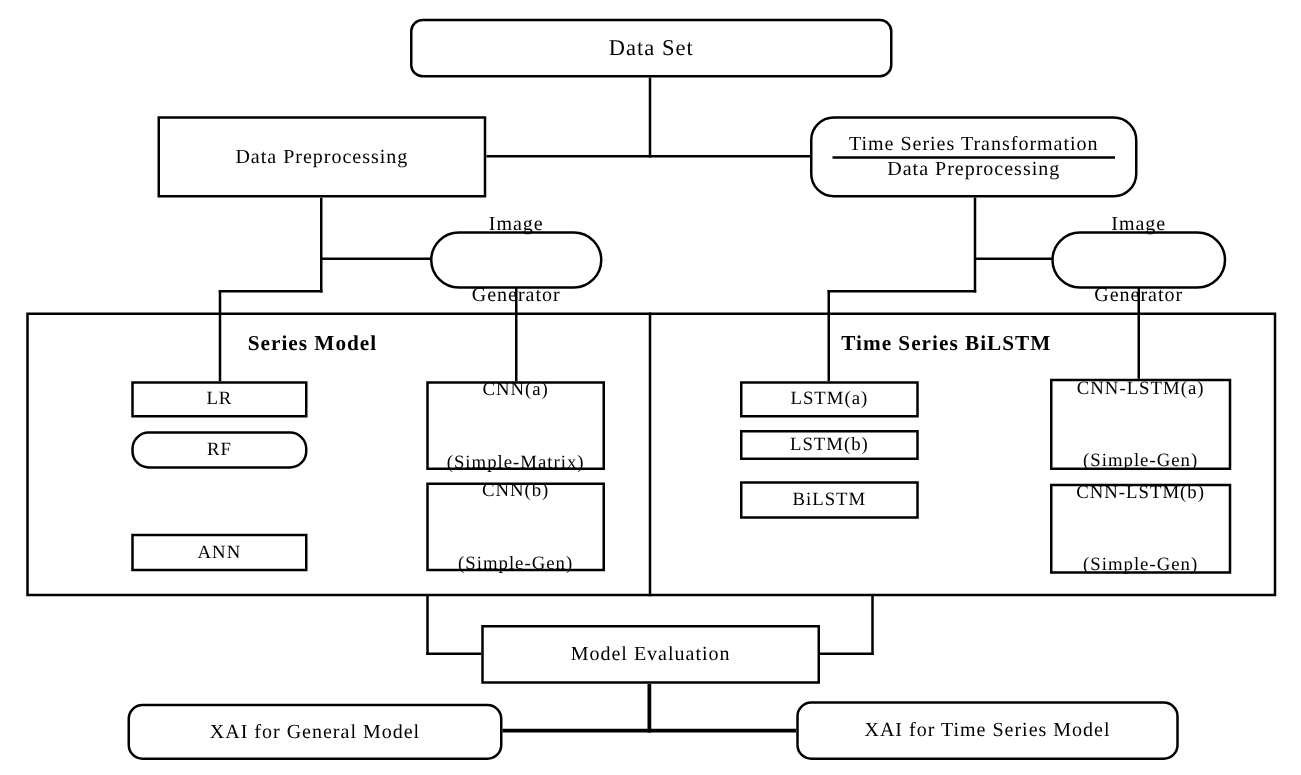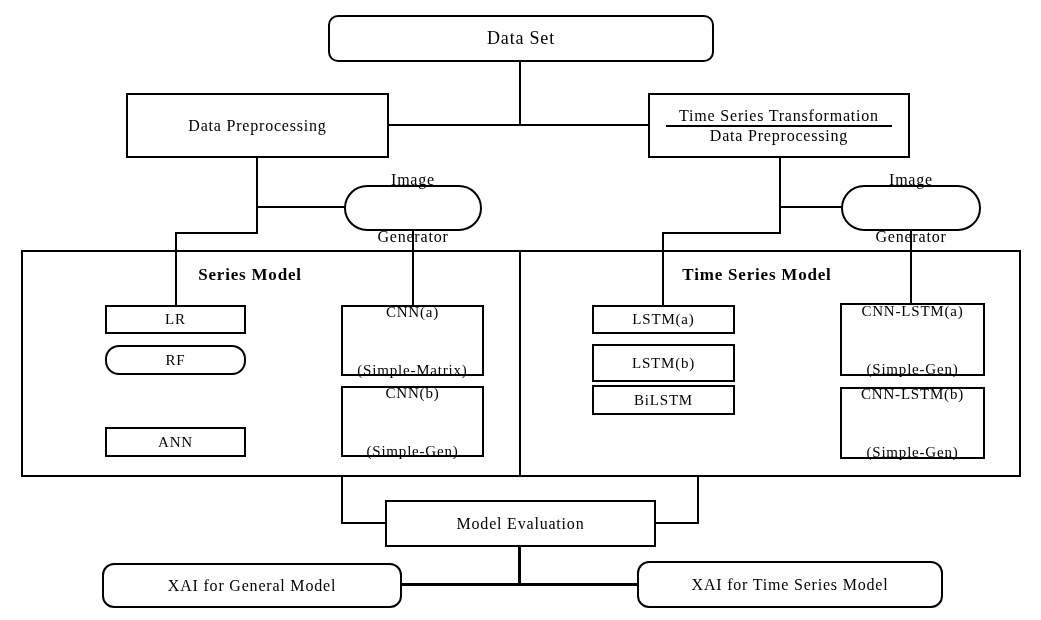--- a/index.html
+++ b/index.html
@@ -28,21 +28,21 @@
     align-items:center;
     justify-content:center;
     font-size:16px;
     letter-spacing:0.8px;
     z-index:2;
     box-sizing:border-box;
   }
   .rounded{border-radius:10px;}
   .pill{border-radius:23px;}
   .xai{border-radius:12px;}
-  .stacked{flex-direction:column;align-items:stretch;padding:16px;}
+  .stacked{flex-direction:column;align-items:stretch;padding:16px;border-radius:19px;}
   .stacked .cell{
     flex:1;
     display:flex;
     align-items:center;
     justify-content:center;
   }
   .stacked .cell.top{border-bottom:2px solid #000;}
   .two-line{flex-direction:column;line-height:22px;gap:36px;}
   .container-box{
     position:absolute;
@@ -117,21 +117,21 @@
     <span>Generator</span>
   </div>
 
   <div class="container-box" style="left:21px;top:250px;width:1000px;height:227px;"></div>
   <div class="line" style="left:519px;top:250px;width:2px;height:227px;"></div>
 
   <div class="heading" style="left:150px;top:265px;width:200px;">
     <span>Series Model</span>
   </div>
   <div class="heading" style="left:657px;top:265px;width:200px;">
-    <span>Time Series Model</span>
+    <span>Time Series BiLSTM</span>
   </div>
 
   <div class="box" style="left:105px;top:305px;width:141px;height:29px;border-width:2px;font-size:15px;">
     <span>LR</span>
   </div>
   <div class="box" style="left:105px;top:345px;width:141px;height:30px;font-size:15px;border-radius:14px;">
     <span>RF</span>
   </div>
   <div class="box" style="left:105px;top:427px;width:141px;height:30px;font-size:15px;">
     <span>ANN</span>
@@ -142,21 +142,21 @@
     <span>(Simple-Matrix)</span>
   </div>
   <div class="box two-line" style="left:341px;top:386px;width:143px;height:71px;font-size:15px;">
     <span>CNN(b)</span>
     <span>(Simple-Gen)</span>
   </div>
 
   <div class="box" style="left:592px;top:305px;width:143px;height:29px;font-size:15px;">
     <span>LSTM(a)</span>
   </div>
-  <div class="box" style="left:592px;top:344px;width:143px;height:38px;font-size:15px;">
+  <div class="box" style="left:592px;top:344px;width:143px;height:24px;font-size:15px;">
     <span>LSTM(b)</span>
   </div>
   <div class="box" style="left:592px;top:385px;width:143px;height:30px;font-size:15px;">
     <span>BiLSTM</span>
   </div>
 
   <div class="box two-line" style="left:840px;top:303px;width:145px;height:73px;font-size:15px;">
     <span>CNN-LSTM(a)</span>
     <span>(Simple-Gen)</span>
   </div>

